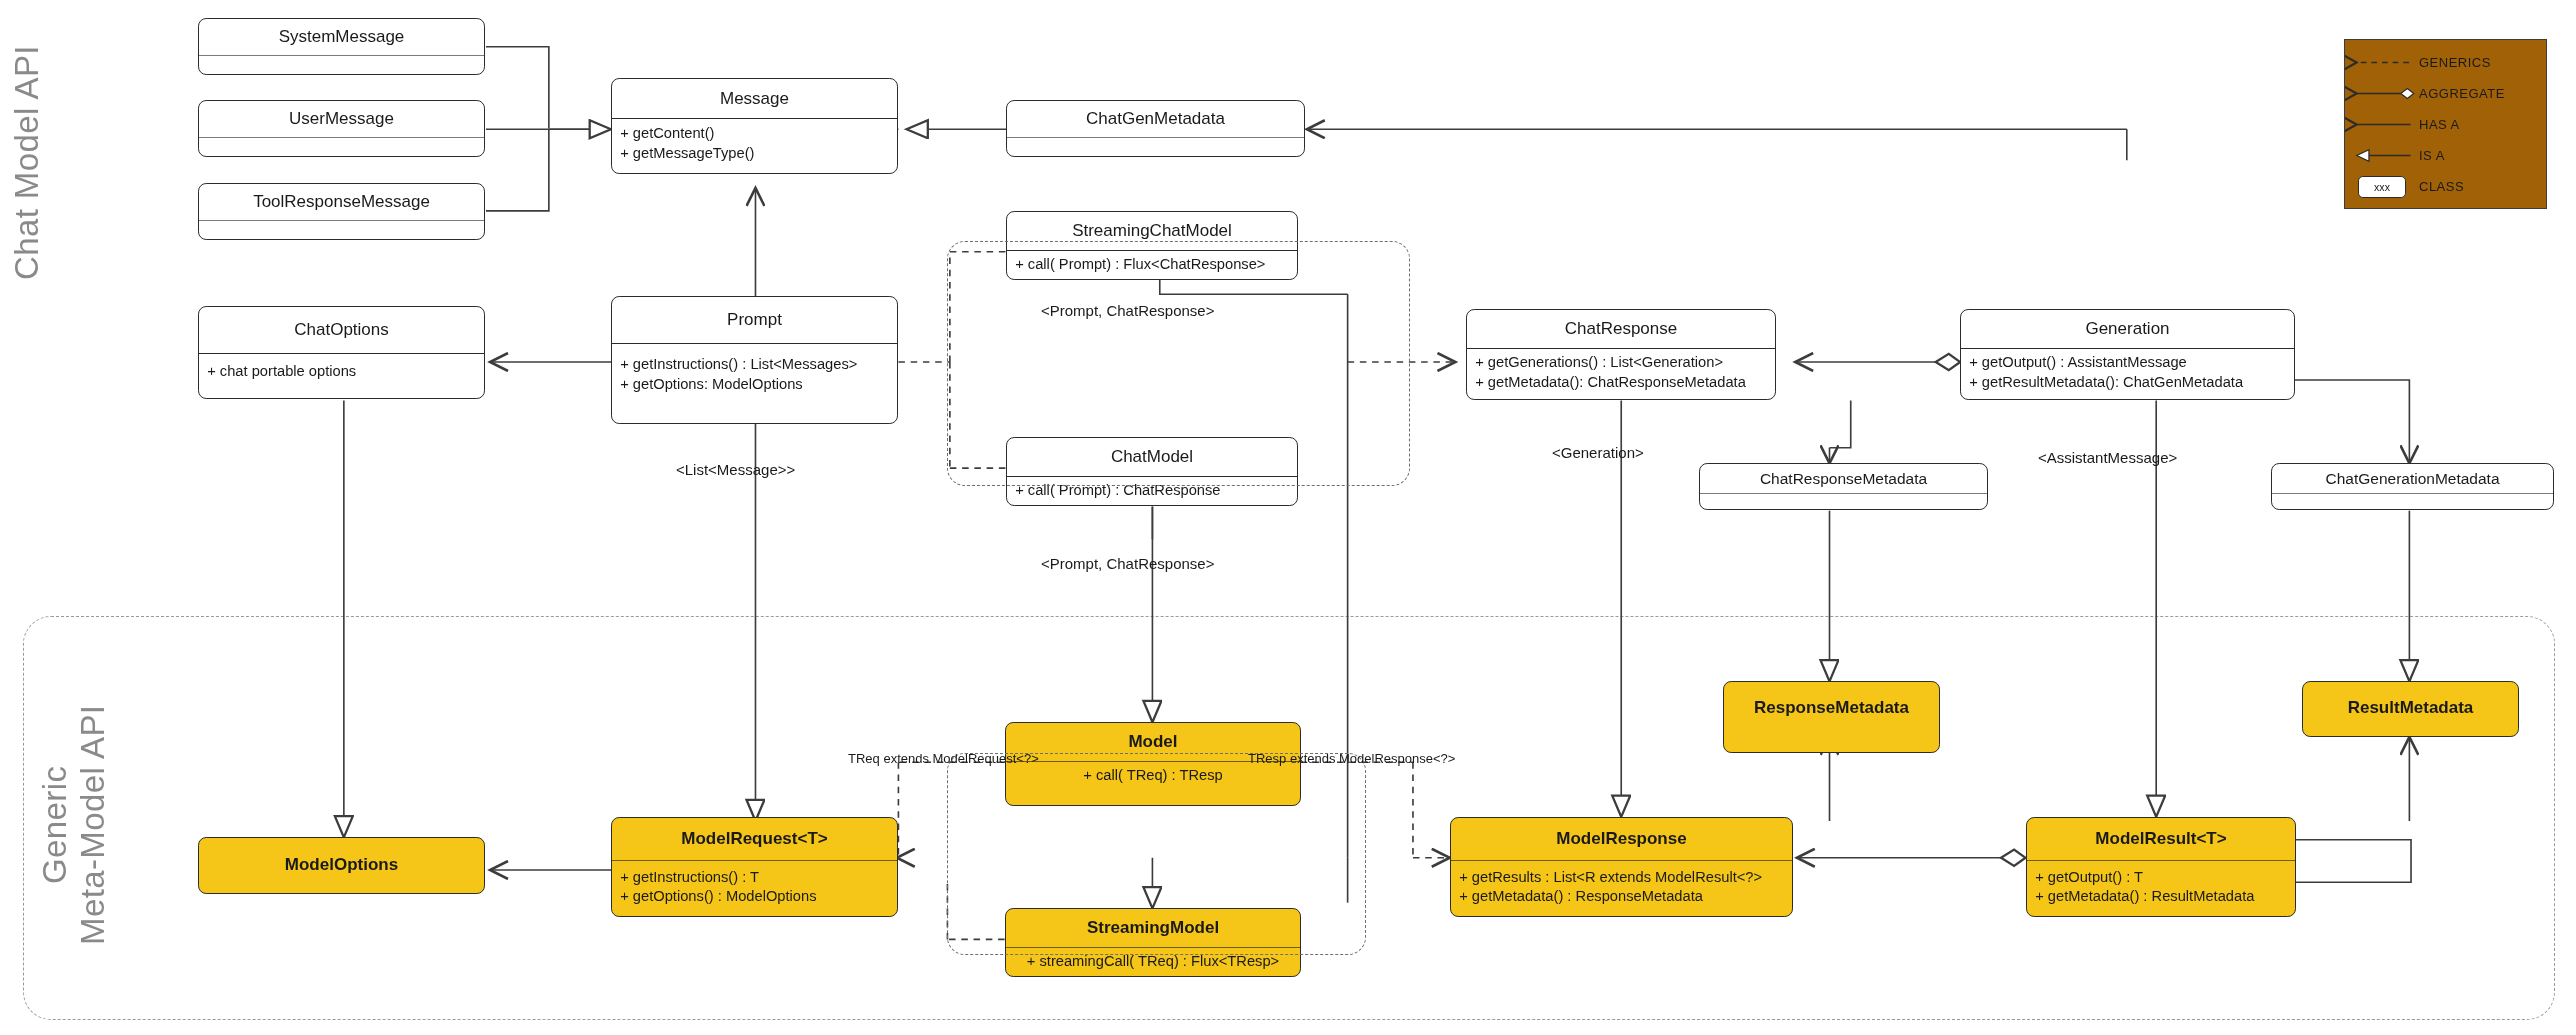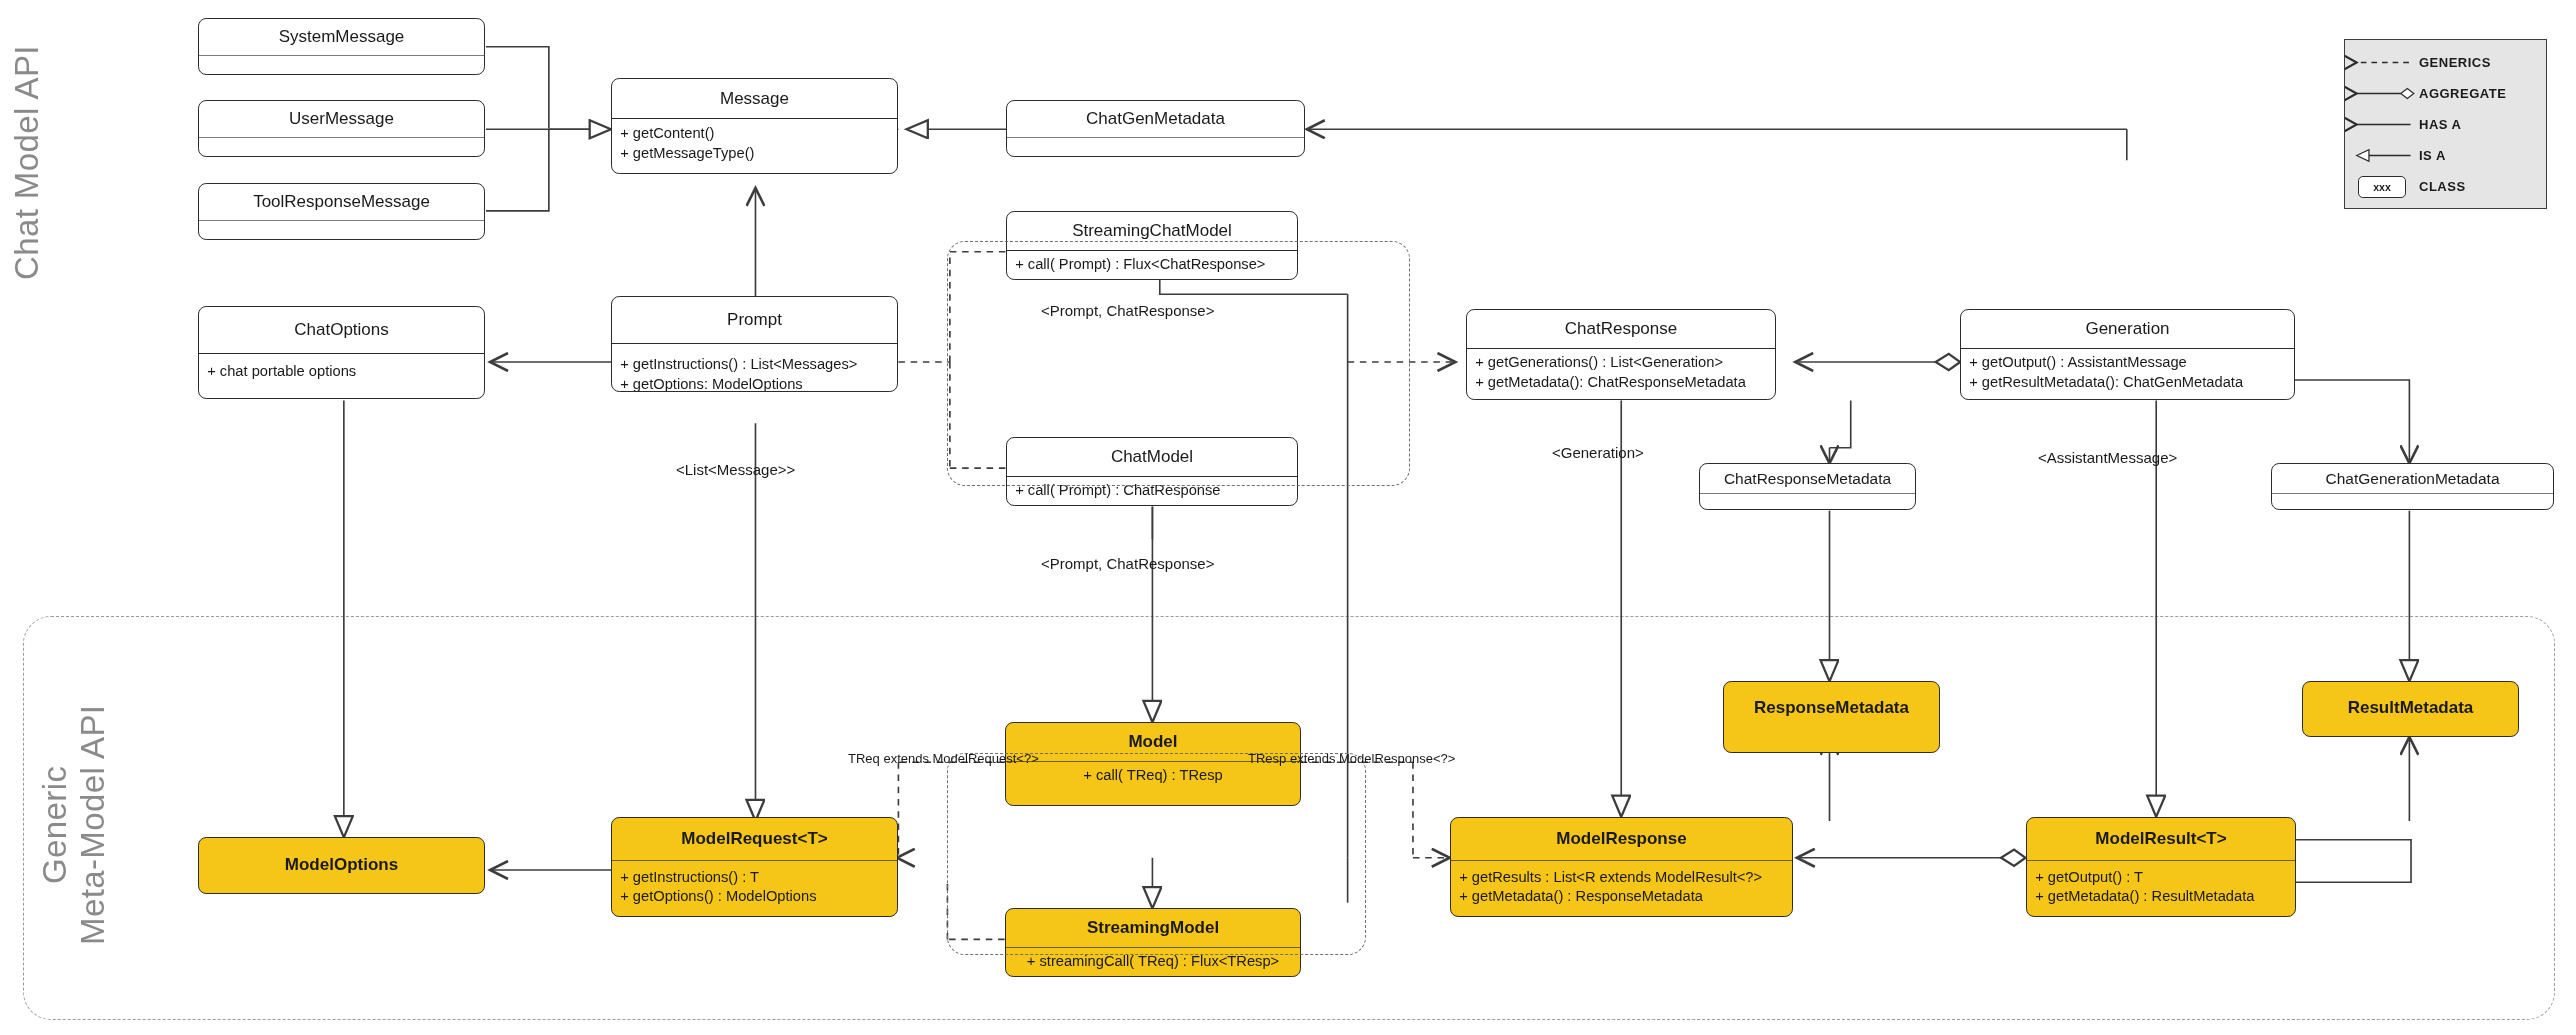--- a/index.html
+++ b/index.html
@@ -22,21 +22,21 @@
   .cls.yellow{background:#F5C518;}
   .cls.yellow .cname{font-weight:bold;}
   .cls.yellow .cbody{border-top:1.6px solid #6e5c10;}
   .cls.plainline .cbody{border-top:1.6px solid #7c7c7c;}
   .edge-label{position:absolute;font-size:15px;color:#1a1a1a;white-space:nowrap;}
   .edge-label.sm{font-size:13px;}
 
   svg.ov{position:absolute;left:0;top:0;width:2576px;height:1036px;pointer-events:none;overflow:visible;}
 
   
-  #legend{position:absolute;background:#e5e5e5;border:1.6px solid #3c3c3c;box-sizing:border-box;font-weight:bold;}
+  #legend{position:absolute;background:#a16207;border:1.6px solid #3c3c3c;box-sizing:border-box;}
   #legend .row{display:flex;align-items:center;height:31px;}
   #legend .glyph{width:74px;height:31px;position:relative;flex:0 0 74px;}
   #legend .ltext{font-size:13px;color:#1a1a1a;letter-spacing:0.5px;}
   #legend .classbox{position:absolute;left:13px;top:5.7px;width:46px;height:19.6px;border:1.6px solid #2b2b2b;
      border-radius:4.9px;background:#fff;display:flex;align-items:center;justify-content:center;
      font-size:10.6px;color:#1a1a1a;}
 </style>
 </head>
 <body>
 
@@ -171,21 +171,21 @@
     <div class="cbody" style="height:19.6px;"></div>
   </div>
 
   <div class="cls" style="left:198px;top:306px;width:287px;height:93px;">
     <div class="cname" style="height:46px;">ChatOptions</div>
     <div class="cbody" style="height:46px;padding-top:8.2px;">
       <div class="m">+ chat portable options</div>
     </div>
   </div>
 
-  <div class="cls" style="left:611px;top:296px;width:287px;height:96px;">
+  <div class="cls" style="left:611px;top:296px;width:287px;height:128px;">
     <div class="cname" style="height:46px;">Prompt</div>
     <div class="cbody" style="height:81px;padding-top:11.4px;">
       <div class="m">+ getInstructions() : List&lt;Messages&gt;</div>
       <div class="m">+ getOptions: ModelOptions</div>
     </div>
   </div>
 
   <div class="cls" style="left:1006px;top:211px;width:292px;height:69px;">
     <div class="cname" style="height:38px;">StreamingChatModel</div>
     <div class="cbody" style="height:29px;padding-top:4.1px;">
@@ -209,21 +209,21 @@
   </div>
 
   <div class="cls" style="left:1960px;top:309px;width:335px;height:91px;">
     <div class="cname" style="height:38px;">Generation</div>
     <div class="cbody" style="height:52px;padding-top:4.1px;">
       <div class="m">+ getOutput() : AssistantMessage</div>
       <div class="m">+ getResultMetadata(): ChatGenMetadata</div>
     </div>
   </div>
 
-  <div class="cls empty plainline" style="left:1699px;top:463px;width:217px;height:47px;">
+  <div class="cls empty plainline" style="left:1699px;top:463px;width:289px;height:47px;">
     <div class="cname" style="height:29px;font-size:15.5px;">ChatResponseMetadata</div>
     <div class="cbody" style="height:16.3px;"></div>
   </div>
 
   <div class="cls empty plainline" style="left:2271px;top:463px;width:283px;height:47px;">
     <div class="cname" style="height:29px;font-size:15.5px;">ChatGenerationMetadata</div>
     <div class="cbody" style="height:16.3px;"></div>
   </div>
 
   <div class="cls yellow" style="left:1723px;top:681px;width:217px;height:72px;">

